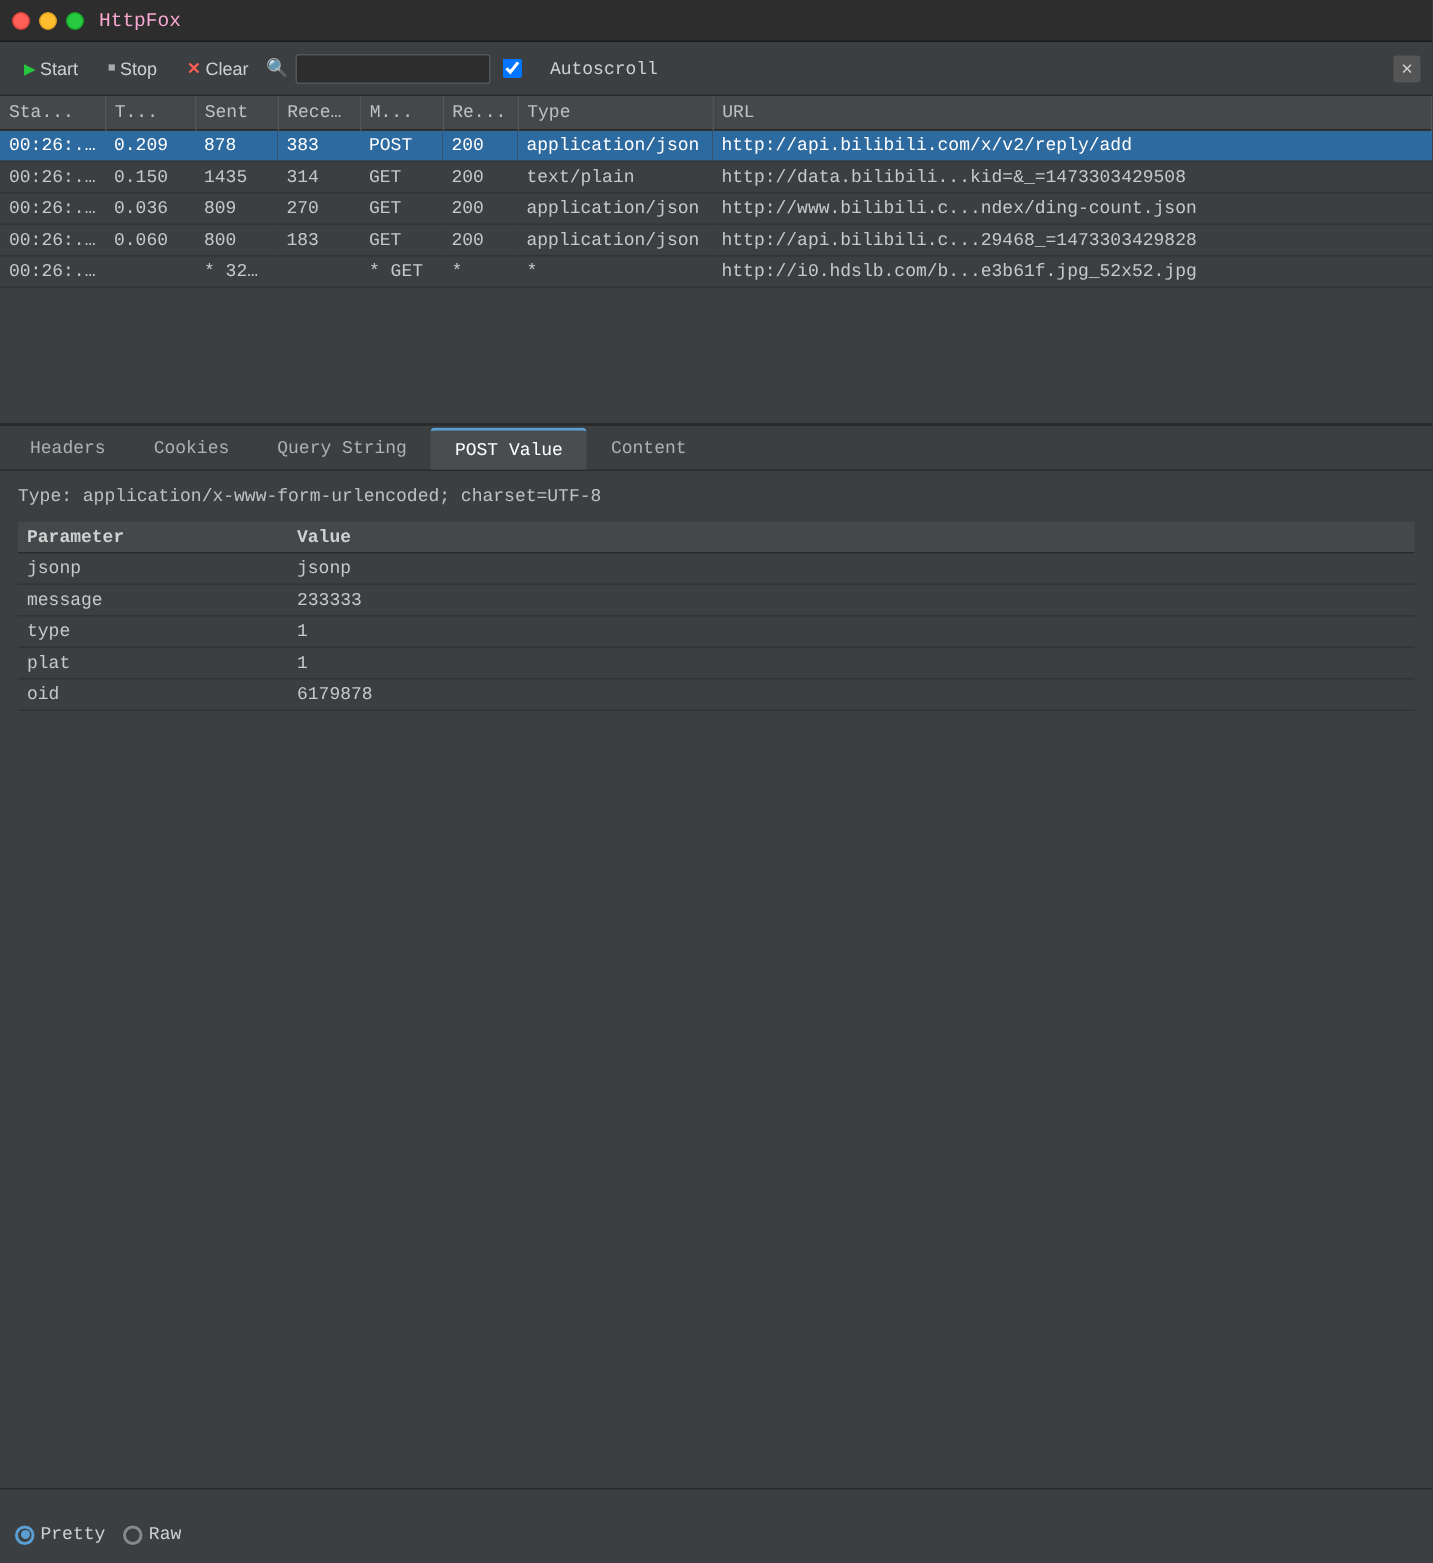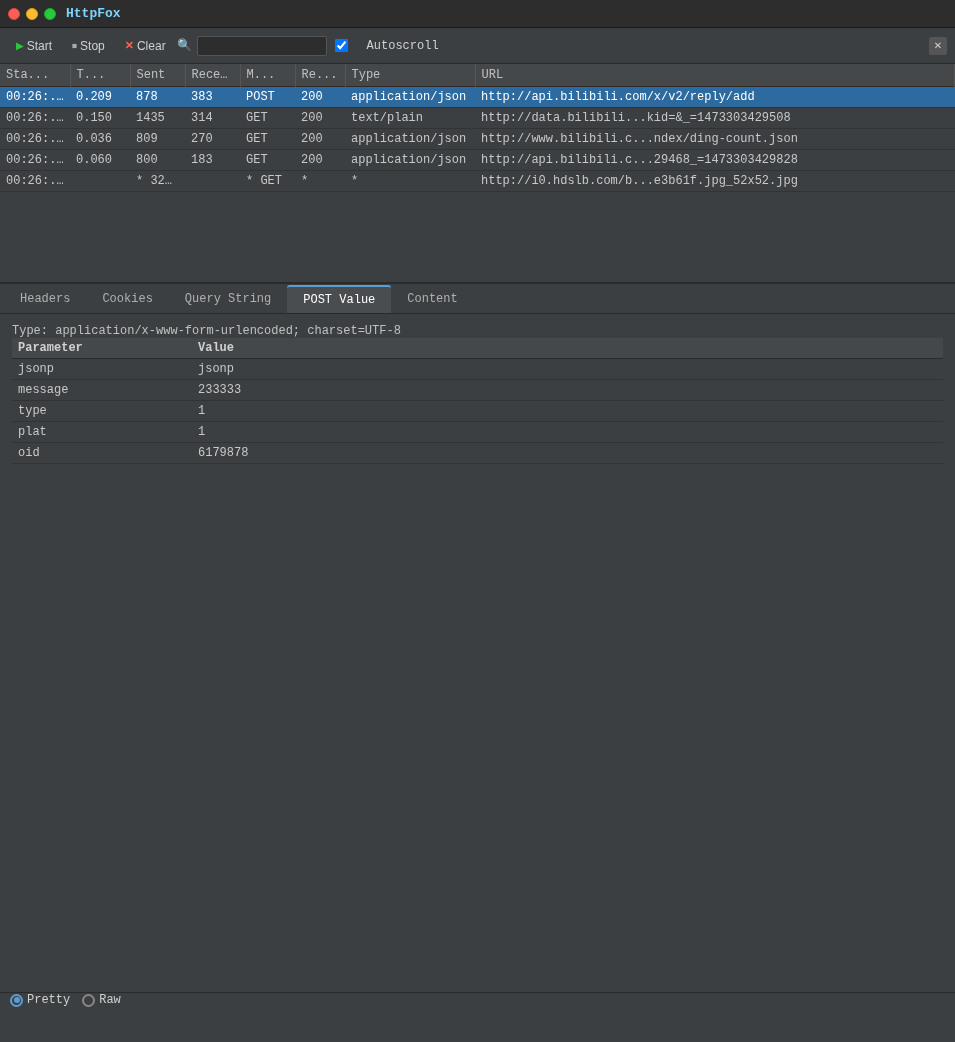--- a/index.html
+++ b/index.html
@@ -23,23 +23,23 @@
       gap: 6px;
       border-bottom: 1px solid #1a1a1a;
     }
     .traffic-light {
       width: 12px; height: 12px; border-radius: 50%; display: inline-block;
     }
     .tl-red { background: #ff5f56; border: 1px solid #e0443e; }
     .tl-yellow { background: #ffbd2e; border: 1px solid #dea123; }
     .tl-green { background: #27c93f; border: 1px solid #1aab29; }
     #app-title {
-      color: #7dd3fc;
+      color: #f9a8d4;
       font-size: 13px;
-      font-weight: bold;
+      font-weight: normal;
       margin-left: 4px;
       text-align: center;
     }
 
     
     #toolbar {
       background: #3c3f41;
       height: 36px;
       display: flex;
       align-items: center;
@@ -185,20 +185,21 @@
 
     
     #detail-content {
       padding: 10px 12px;
       overflow-y: auto;
       flex: 1;
     }
     #type-line {
       font-size: 12px;
       color: #c0c0c0;
+      margin-bottom: 10px;
     }
     #params-table {
       width: 100%;
       border-collapse: collapse;
     }
     #params-table thead th {
       text-align: left;
       font-weight: bold;
       color: #d0d0d0;
       padding: 3px 6px;
@@ -214,21 +215,21 @@
     }
     .param-name { width: 180px; margin-left: 20px; }
     .param-value { }
 
     
     #bottom-bar {
       height: 38px;
       background: #3c3f41;
       border-top: 1px solid #2a2a2a;
       display: flex;
-      align-items: flex-start;
+      align-items: flex-end;
       padding: 0 10px;
       gap: 12px;
     }
     .radio-option {
       display: flex;
       align-items: center;
       gap: 4px;
       cursor: pointer;
       font-size: 12px;
       color: #d0d0d0;

